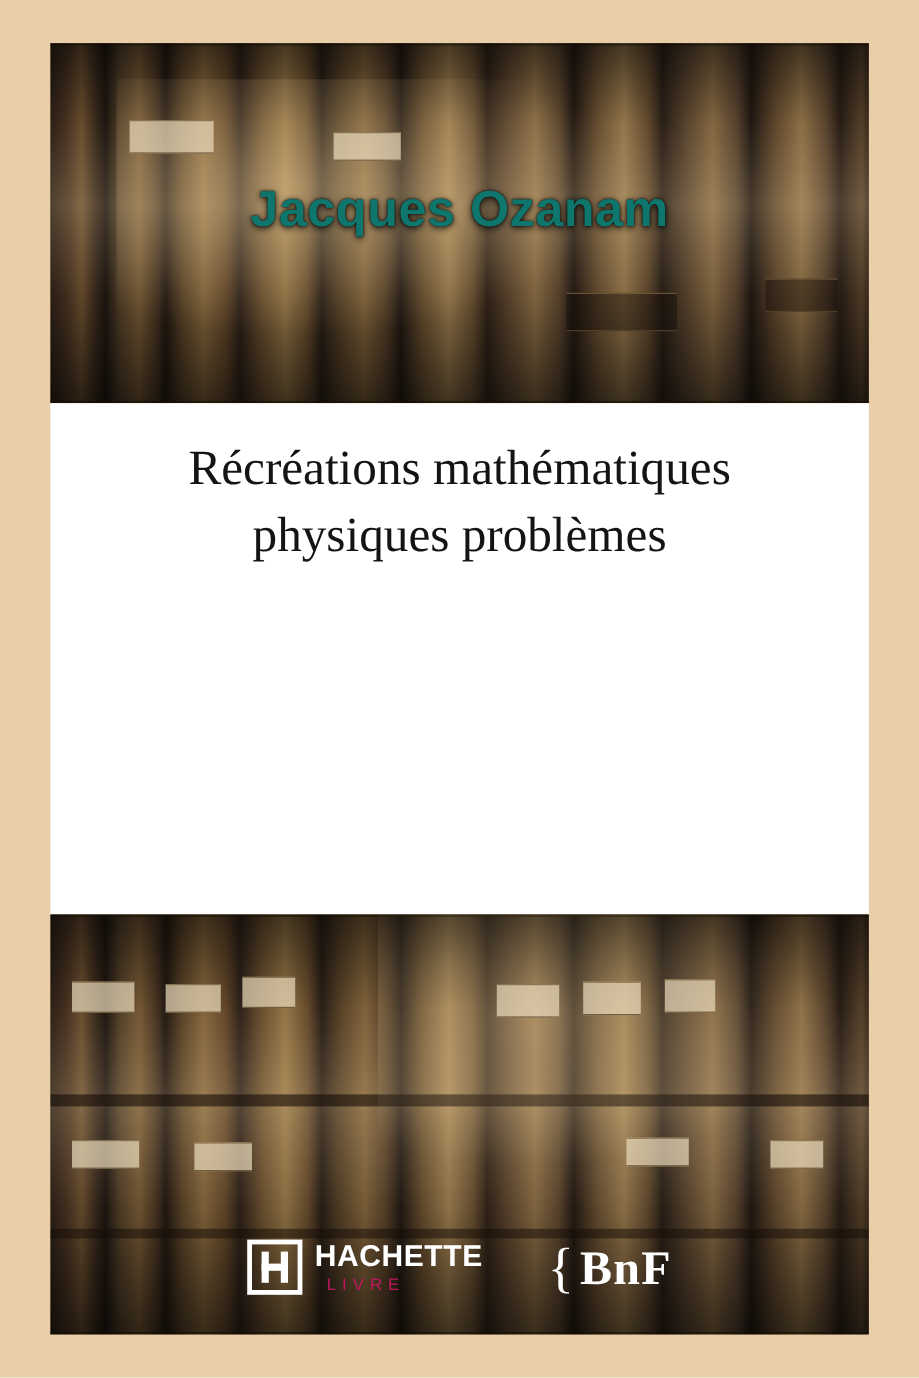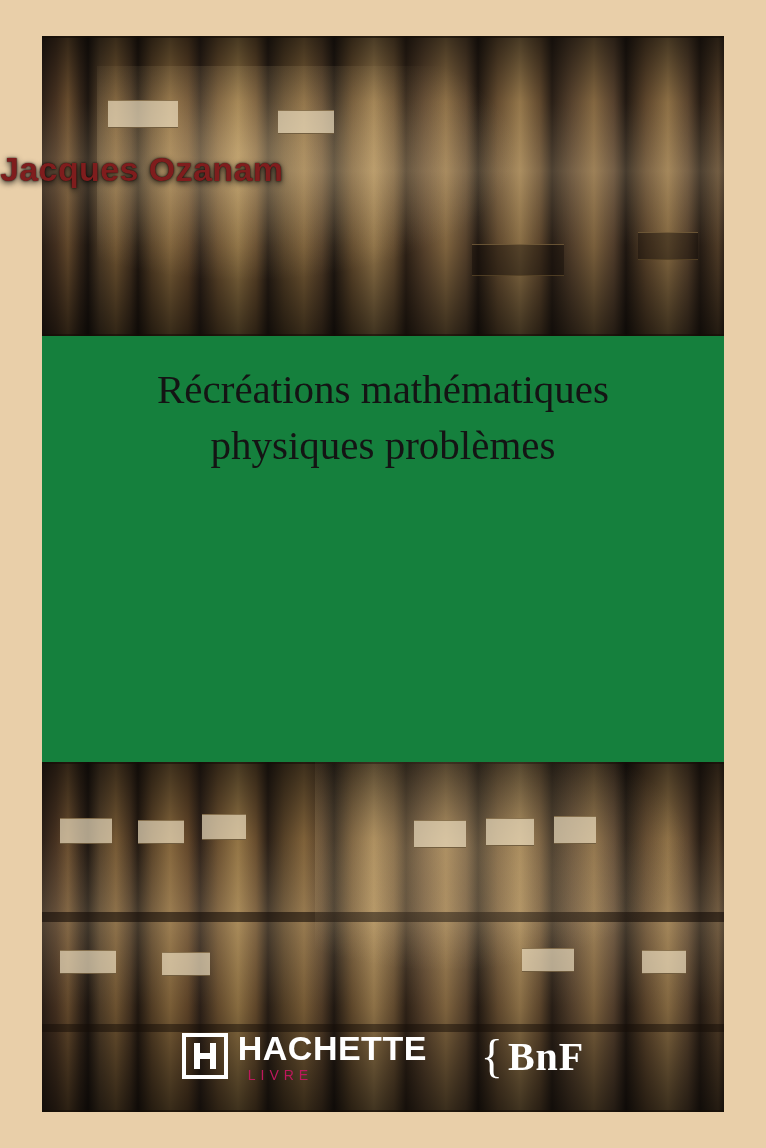--- a/index.html
+++ b/index.html
@@ -97,36 +97,37 @@
     border-top: 1px solid rgba(120,96,60,0.8);
     border-bottom: 1px solid rgba(90,70,40,0.8);
   }
 
   
   .author {
     position: absolute;
     left: 0;
     right: 0;
     top: 150px;
-    color: #7f1d1d;
+    text-align: center;
+    color: #0f766e;
     font-family: "Liberation Sans", sans-serif;
     font-weight: bold;
-    font-size: 34px;
+    font-size: 42px;
     letter-spacing: 0.4px;
     text-shadow: 0 2px 6px rgba(0,0,0,0.85), 0 0 2px rgba(0,0,0,0.9);
   }
 
   
   .title-block {
     position: absolute;
     left: 42px;
     top: 336px;
     width: 682px;
     height: 436px;
-    background: #15803d;
+    background: #ffffff;
     display: flex;
     align-items: flex-start;
     justify-content: center;
   }
   .title {
     width: 640px;
     margin-top: 26px;
     text-align: center;
     color: #141414;
     font-family: "Liberation Serif", serif;
@@ -178,21 +179,21 @@
   }
   .hachette .words {
     display: flex;
     flex-direction: column;
     align-items: flex-start;
     line-height: 1;
   }
   .hachette .w1 {
     color: #ffffff;
     font-family: "Liberation Sans", sans-serif;
-    font-size: 34px;
+    font-size: 25px;
     font-weight: bold;
     letter-spacing: 0.5px;
   }
   .hachette .w2 {
     color: #be185d;
     font-family: "Liberation Sans", sans-serif;
     font-size: 14px;
     letter-spacing: 5px;
     margin-top: 3px;
     margin-left: 10px;

